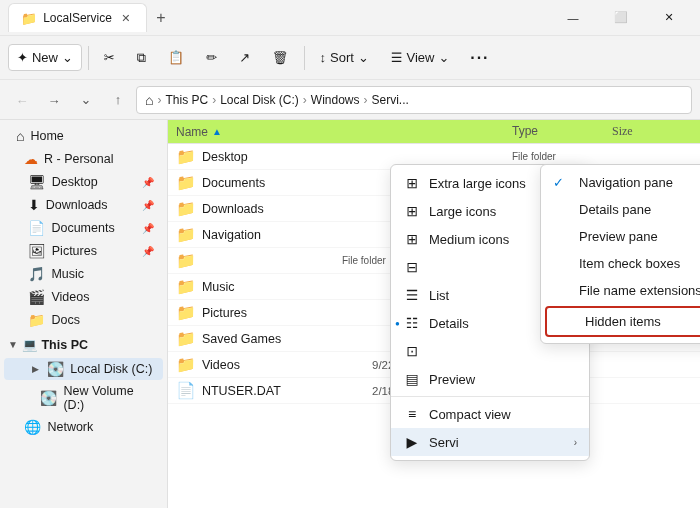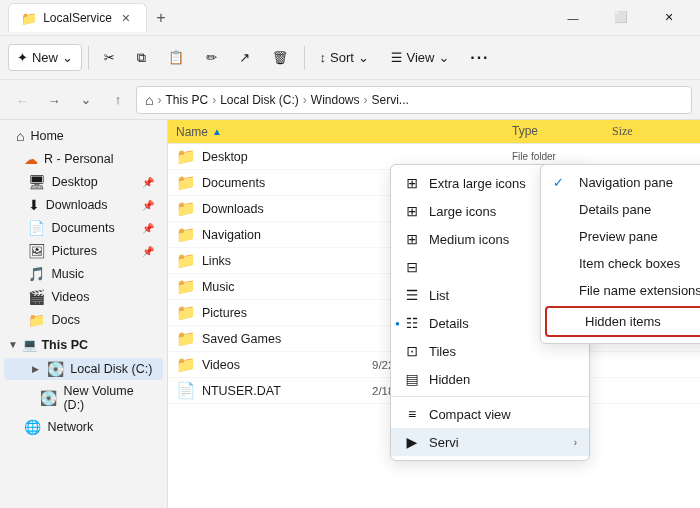--- a/index.html
+++ b/index.html
@@ -192,21 +192,21 @@
     
     .file-area {
       flex: 1;
       background: #ffffff;
       overflow-y: auto;
     }
     .file-header {
       display: flex;
       border-bottom: 1px solid #e5e5e5;
       padding: 4px 8px;
-      background: #fde047;
+      background: #bef264;
       font-size: 12px;
       color: #555;
     }
     .file-header-name { flex: 1; display: flex; align-items: center; gap: 4px; cursor: pointer; }
     .file-header-type { width: 100px; }
     .file-header-size { width: 80px; font-family: Liberation Serif, serif; }
     .file-row {
       display: flex;
       align-items: center;
       padding: 3px 8px;
@@ -463,21 +463,20 @@
         </div>
         <div class="file-row">
           <span class="file-icon">📁</span>
     <span class="file-name">Navigation</span>
     <span class="file-date"></span>
     <span class="file-type">File folder</span>
     <span class="file-size"></span>
         </div>
         <div class="file-row">
           <span class="file-icon">📁</span>
-    <span class="file-name">Links</span>
     <span class="file-date"></span>
     <span class="file-type">File folder</span>
     <span class="file-size"></span>
         </div>
         <div class="file-row">
           <span class="file-icon">📁</span>
     <span class="file-name">Music</span>
     <span class="file-date"></span>
     <span class="file-type">File folder</span>
     <span class="file-size"></span>
@@ -533,25 +532,24 @@
         <div class="menu-item">
           <span class="menu-item-icon">☰</span>
     <span class="menu-item-label">List</span>
     </div>
         <div class="menu-item active">
           <span class="menu-item-icon">☷</span>
     <span class="menu-item-label">Details</span>
     </div>
         <div class="menu-item">
           <span class="menu-item-icon">⊡</span>
-    <span class="menu-item-label">Tiles</span>
     </div>
         <div class="menu-item">
           <span class="menu-item-icon">▤</span>
-    <span class="menu-item-label">Hidden</span>
+    <span class="menu-item-label">Preview</span>
     </div>
         <div class="menu-sep"></div>
         <div class="menu-item">
           <span class="menu-item-icon">≡</span>
     <span class="menu-item-label">Compact view</span>
     </div>
         <div class="menu-item highlighted">
           <span class="menu-item-icon">▶</span>
     <span class="menu-item-label">Servi</span>
     <span class="menu-item-arrow">›</span>

